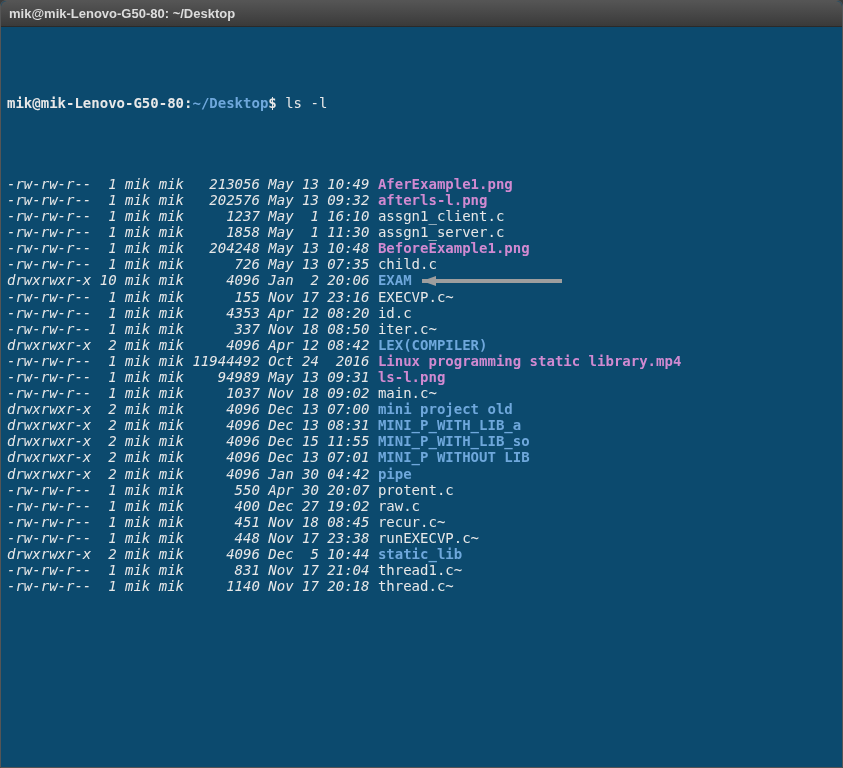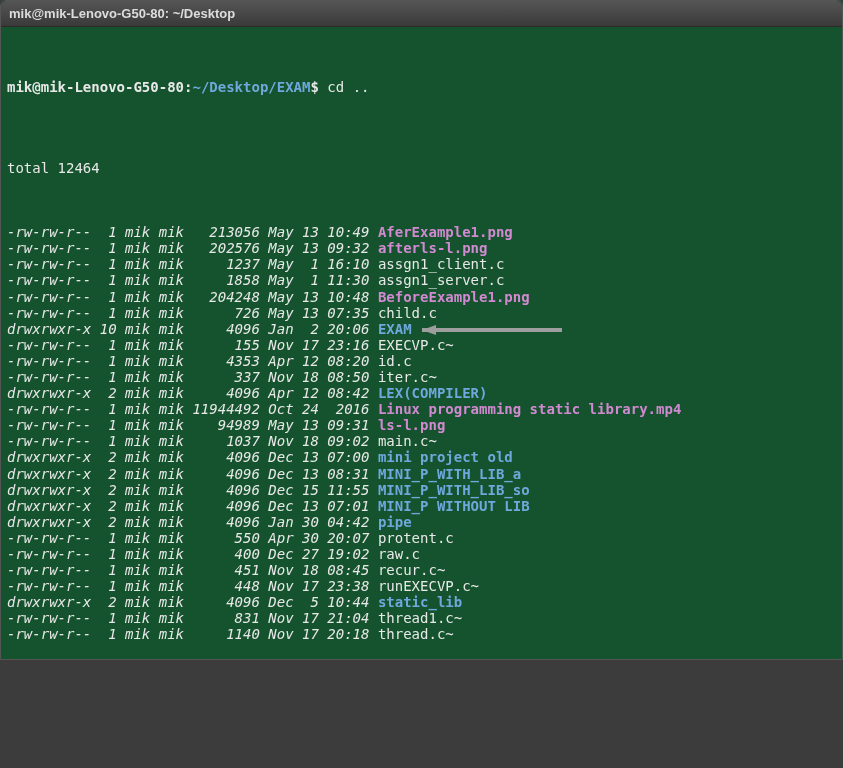--- a/index.html
+++ b/index.html
@@ -1,17 +1,17 @@
 <!DOCTYPE html>
 <html><head>
   <meta charset="utf-8">
   <style>
     * { margin:0; padding:0; box-sizing:border-box; }
     html,body{height:100%;background:#3c3c3c;}
-    .window{width:843px;height:660px;background:#14532d;border:1px solid #555;border-radius:6px 6px 0 0;overflow:hidden;font-family:"DejaVu Sans Mono","Liberation Mono",monospace;font-size:14px;color:#e8e8e8;position:relative;}
+    .window{width:843px;height:768px;background:#0c4a6e;border:1px solid #555;border-radius:6px 6px 0 0;overflow:hidden;font-family:"DejaVu Sans Mono","Liberation Mono",monospace;font-size:14px;color:#e8e8e8;position:relative;}
     .titlebar{height:26px;background:linear-gradient(#555,#3a3a3a);display:flex;align-items:center;padding:0 8px;color:#ddd;font-family:sans-serif;font-size:13px;font-weight:bold;border-bottom:1px solid #2a2a2a;border-radius:6px 6px 0 0;}
     .term{padding:4px 6px;white-space:pre;line-height:1.15;}
     .prompt .user{color:#e8e8e8;font-weight:bold;}
     .prompt .path{color:#6fa8dc;font-weight:bold;}
     .prompt .dollar{color:#e8e8e8;font-weight:bold;}
     .cmd{color:#e8e8e8;}
     .row{white-space:pre;}
     .perm,.num,.own,.grp,.size,.date{color:#e8e8e8;font-style:italic;}
     .fname{color:#e8e8e8;}
     .fname.dir{color:#6fa8dc;font-weight:bold;}
@@ -22,24 +22,23 @@
 </head>
 <body>
 
 <div class="window">
   <div class="titlebar">
     <span>mik@mik-Lenovo-G50-80: ~/Desktop</span>
   </div>
 
   <div class="term">
 
-    <div class="prompt"><span class="user">mik@mik-Lenovo-G50-80</span><span class="user">:</span><span class="path">~/Desktop/EXAM</span><span class="dollar">$</span> <span class="cmd">cd ..</span></div>
 
+    <div class="prompt"><span class="user">mik@mik-Lenovo-G50-80</span><span class="user">:</span><span class="path">~/Desktop</span><span class="dollar">$</span> <span class="cmd">ls -l</span></div>
 
-    <div class="row">total 12464</div>
 
     <div id="ls-rows"><div class="row"><span class="perm">-rw-rw-r--  1 mik mik   213056 May 13 10:49 </span><span class="fname img">AferExample1.png</span></div><div class="row"><span class="perm">-rw-rw-r--  1 mik mik   202576 May 13 09:32 </span><span class="fname img">afterls-l.png</span></div><div class="row"><span class="perm">-rw-rw-r--  1 mik mik     1237 May  1 16:10 </span><span class="fname ">assgn1_client.c</span></div><div class="row"><span class="perm">-rw-rw-r--  1 mik mik     1858 May  1 11:30 </span><span class="fname ">assgn1_server.c</span></div><div class="row"><span class="perm">-rw-rw-r--  1 mik mik   204248 May 13 10:48 </span><span class="fname img">BeforeExample1.png</span></div><div class="row"><span class="perm">-rw-rw-r--  1 mik mik      726 May 13 07:35 </span><span class="fname ">child.c</span></div><div class="row"><span class="perm">drwxrwxr-x 10 mik mik     4096 Jan  2 20:06 </span><span class="fname dir">EXAM</span><span class="arrow"><svg width="150" height="10">
               <line x1="0" y1="5" x2="140" y2="5" stroke="#9e9e9e" stroke-width="4"></line>
               <polygon points="0,5 14,0 14,10" fill="#9e9e9e"></polygon>
             </svg></span></div><div class="row"><span class="perm">-rw-rw-r--  1 mik mik      155 Nov 17 23:16 </span><span class="fname ">EXECVP.c~</span></div><div class="row"><span class="perm">-rw-rw-r--  1 mik mik     4353 Apr 12 08:20 </span><span class="fname ">id.c</span></div><div class="row"><span class="perm">-rw-rw-r--  1 mik mik      337 Nov 18 08:50 </span><span class="fname ">iter.c~</span></div><div class="row"><span class="perm">drwxrwxr-x  2 mik mik     4096 Apr 12 08:42 </span><span class="fname dir">LEX(COMPILER)</span></div><div class="row"><span class="perm">-rw-rw-r--  1 mik mik 11944492 Oct 24  2016 </span><span class="fname img">Linux programming static library.mp4</span></div><div class="row"><span class="perm">-rw-rw-r--  1 mik mik    94989 May 13 09:31 </span><span class="fname img">ls-l.png</span></div><div class="row"><span class="perm">-rw-rw-r--  1 mik mik     1037 Nov 18 09:02 </span><span class="fname ">main.c~</span></div><div class="row"><span class="perm">drwxrwxr-x  2 mik mik     4096 Dec 13 07:00 </span><span class="fname dir">mini project old</span></div><div class="row"><span class="perm">drwxrwxr-x  2 mik mik     4096 Dec 13 08:31 </span><span class="fname dir">MINI_P_WITH_LIB_a</span></div><div class="row"><span class="perm">drwxrwxr-x  2 mik mik     4096 Dec 15 11:55 </span><span class="fname dir">MINI_P_WITH_LIB_so</span></div><div class="row"><span class="perm">drwxrwxr-x  2 mik mik     4096 Dec 13 07:01 </span><span class="fname dir">MINI_P WITHOUT LIB</span></div><div class="row"><span class="perm">drwxrwxr-x  2 mik mik     4096 Jan 30 04:42 </span><span class="fname dir">pipe</span></div><div class="row"><span class="perm">-rw-rw-r--  1 mik mik      550 Apr 30 20:07 </span><span class="fname ">protent.c</span></div><div class="row"><span class="perm">-rw-rw-r--  1 mik mik      400 Dec 27 19:02 </span><span class="fname ">raw.c</span></div><div class="row"><span class="perm">-rw-rw-r--  1 mik mik      451 Nov 18 08:45 </span><span class="fname ">recur.c~</span></div><div class="row"><span class="perm">-rw-rw-r--  1 mik mik      448 Nov 17 23:38 </span><span class="fname ">runEXECVP.c~</span></div><div class="row"><span class="perm">drwxrwxr-x  2 mik mik     4096 Dec  5 10:44 </span><span class="fname dir">static_lib</span></div><div class="row"><span class="perm">-rw-rw-r--  1 mik mik      831 Nov 17 21:04 </span><span class="fname ">thread1.c~</span></div><div class="row"><span class="perm">-rw-rw-r--  1 mik mik     1140 Nov 17 20:18 </span><span class="fname ">thread.c~</span></div></div>
 
     
 
     
 

